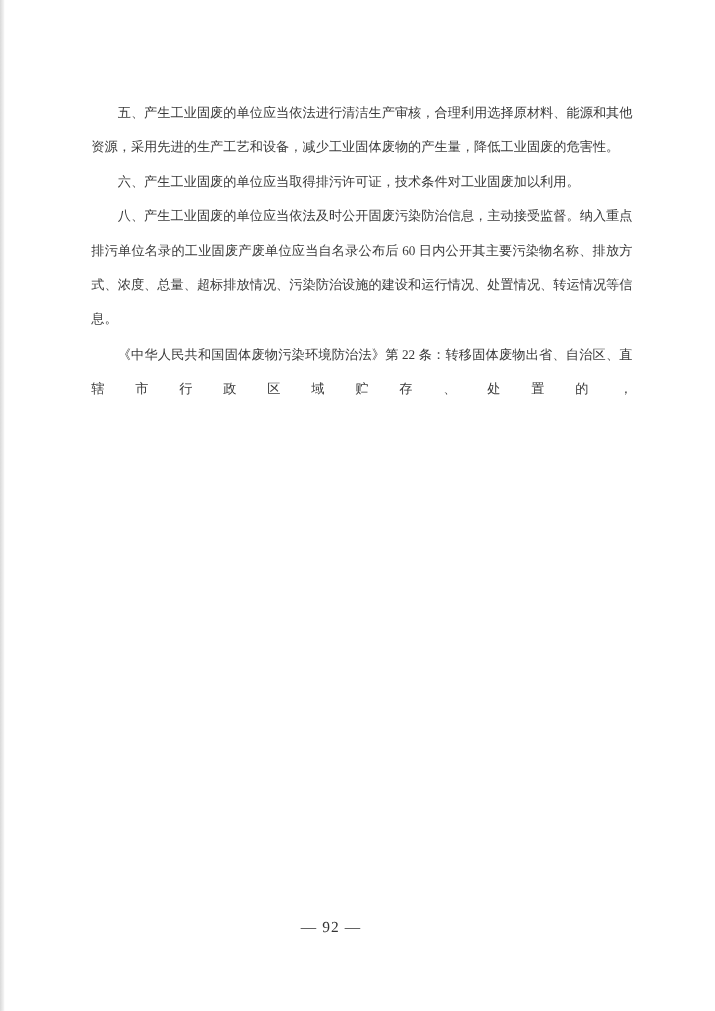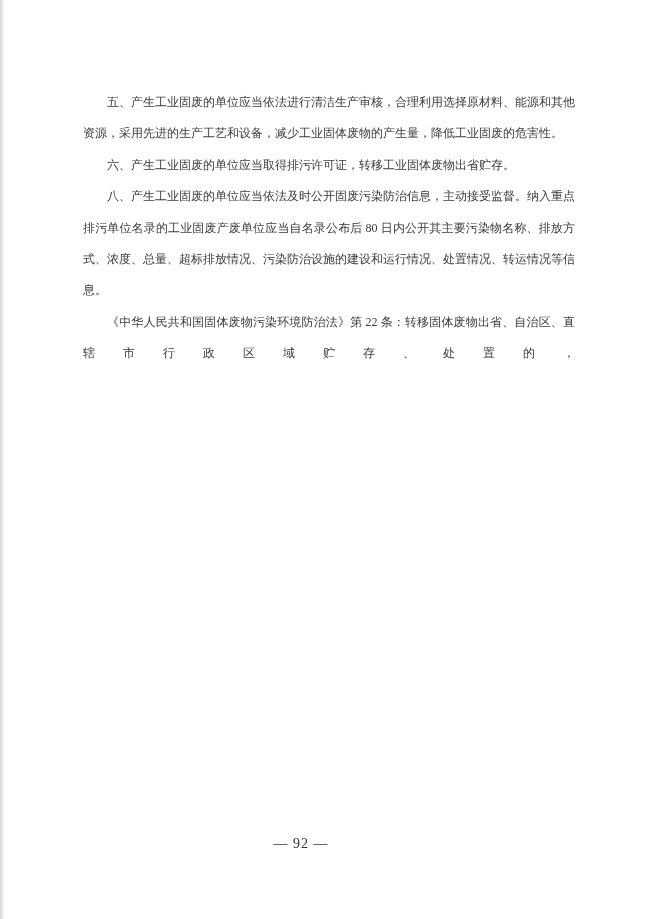--- a/index.html
+++ b/index.html
@@ -59,20 +59,20 @@
     color: #333333;
   }
 </style>
 </head>
 <body>
 
 <div class="scan-edge"></div>
 
 <main class="doc-content">
   <p class="para">五、产生工业固废的单位应当依法进行清洁生产审核，合理利用选择原材料、能源和其他资源，采用先进的生产工艺和设备，减少工业固体废物的产生量，降低工业固废的危害性。</p>
-  <p class="para">六、产生工业固废的单位应当取得排污许可证，转移工业固体废物出省贮存。</p>
-  <p class="para">八、产生工业固废的单位应当依法及时公开固废污染防治信息，主动接受监督。纳入重点排污单位名录的工业固废产废单位应当自名录公布后 80 日内公开其主要污染物名称、排放方式、浓度、总量、超标排放情况、污染防治设施的建设和运行情况、处置情况、转运情况等信息。</p>
+  <p class="para">六、产生工业固废的单位应当取得排污许可证，技术条件对工业固废加以利用。</p>
+  <p class="para">八、产生工业固废的单位应当依法及时公开固废污染防治信息，主动接受监督。纳入重点排污单位名录的工业固废产废单位应当自名录公布后 60 日内公开其主要污染物名称、排放方式、浓度、总量、超标排放情况、污染防治设施的建设和运行情况、处置情况、转运情况等信息。</p>
   <p class="para continued">《中华人民共和国固体废物污染环境防治法》第 22 条：转移固体废物出省、自治区、直辖市行政区域贮存、处置的，</p>
 </main>
 
 <footer class="page-footer">
   <span class="page-number">— 92 —</span>
 </footer>
 
 </body></html>

